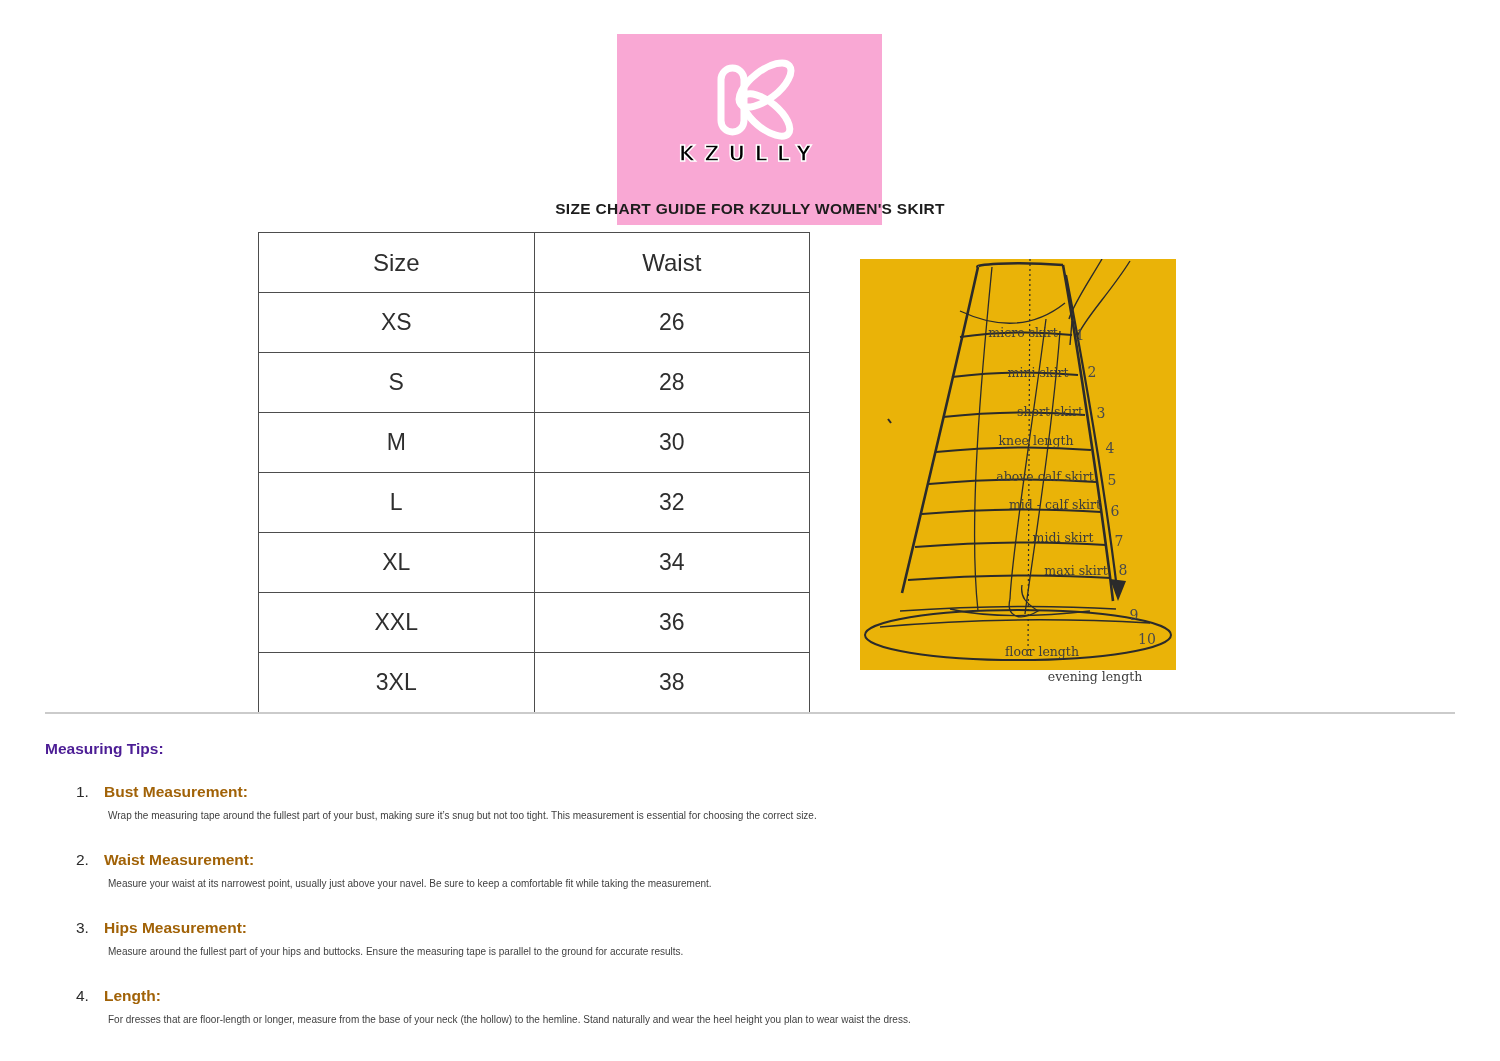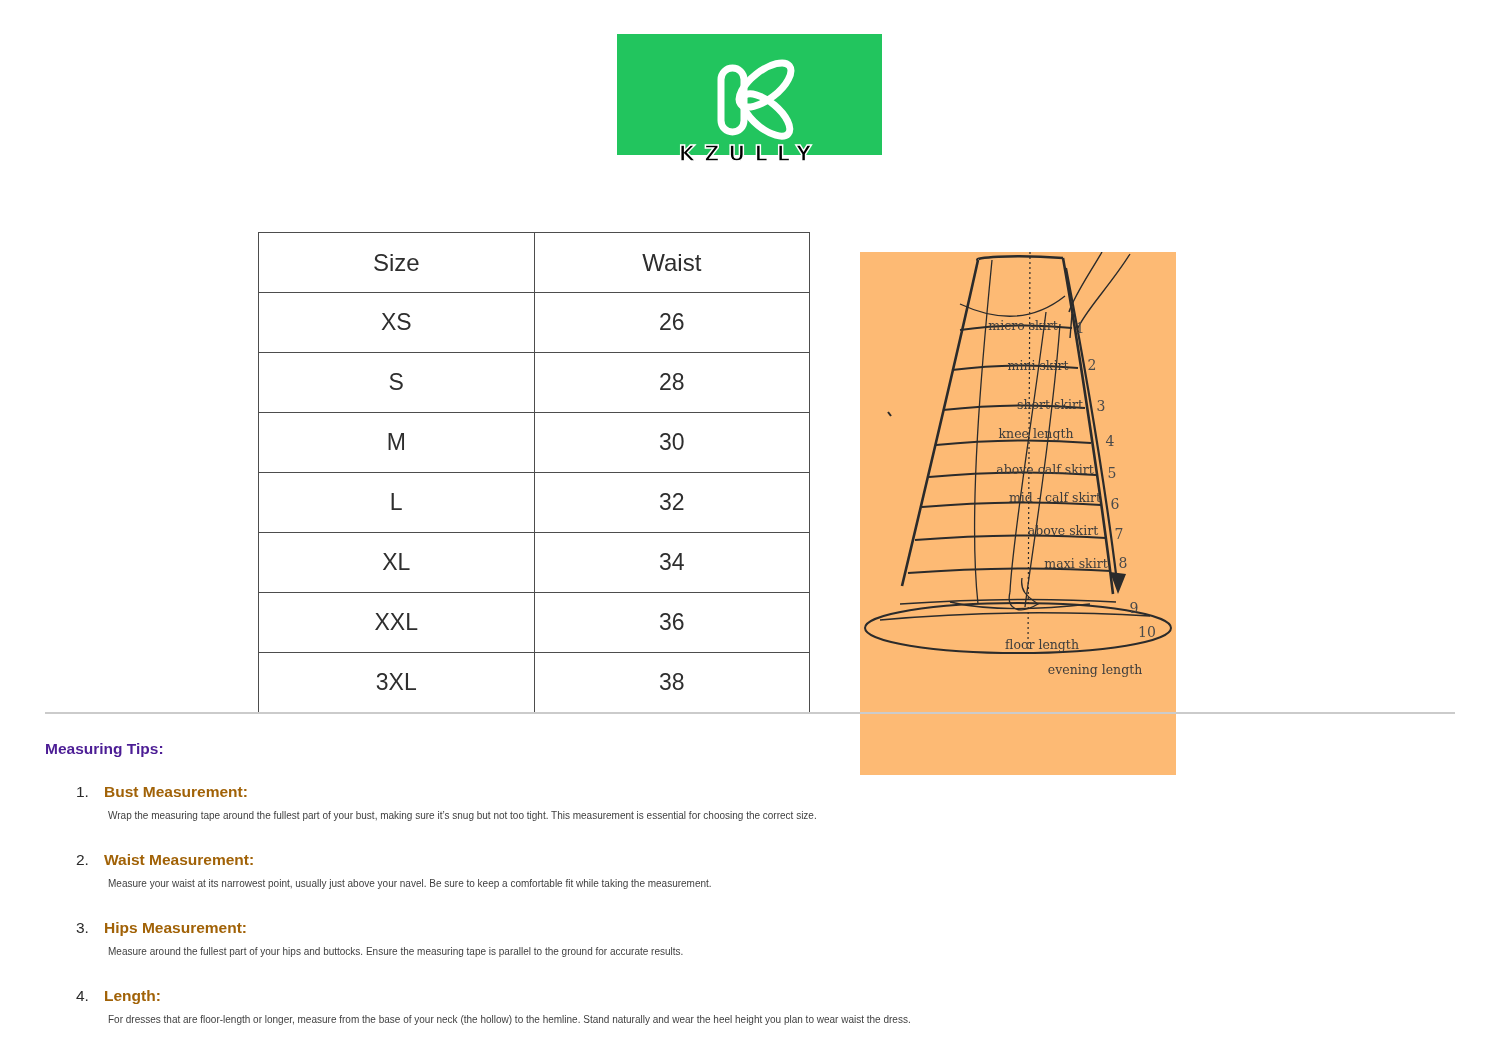--- a/index.html
+++ b/index.html
@@ -7,22 +7,22 @@
     width: 1500px; height: 1061px;
     background: #ffffff;
     font-family: "Liberation Sans", sans-serif;
     color: #333;
   }
   .page { position: relative; width: 1500px; height: 1061px; overflow: hidden; }
 
   
   .logo-box {
     position: absolute; left: 617px; top: 34px;
-    width: 265px; height: 121px;
-    background: #22c55e;
+    width: 265px; height: 191px;
+    background: #f9a8d4;
   }
   .logo-box svg { display: block; }
 
   
   .page-title {
     position: absolute; left: 0; top: 200px; width: 1500px;
     text-align: center;
     font-size: 15.5px; font-weight: bold; letter-spacing: 0.3px;
     color: #1c1c1c;
   }
@@ -37,23 +37,23 @@
     border: 1px solid #4d4d4d;
     text-align: center; vertical-align: middle;
     font-weight: 400; color: #2e2e2e;
     height: 57px;
   }
   .size-table th { font-size: 24px; }
   .size-table td { font-size: 23px; }
 
   
   .diagram {
-    position: absolute; left: 860px; top: 252px;
-    width: 316px; height: 523px;
-    background: #fdba74;
+    position: absolute; left: 860px; top: 259px;
+    width: 316px; height: 411px;
+    background: #eab308;
   }
   .diagram svg { position: absolute; left: 0; top: 0; }
   .d-label {
     position: absolute; transform: translate(-50%, -50%);
     font-family: "DejaVu Serif", serif;
     font-size: 12.5px; color: #3c3c3c; white-space: nowrap;
   }
   .d-num {
     position: absolute; transform: translate(-50%, -50%);
     font-family: "DejaVu Serif", serif;
@@ -92,20 +92,21 @@
     <svg width="265" height="151" viewBox="0 0 265 151">
       <g fill="none" stroke="#ffffff">
         <rect x="104" y="34" width="23" height="64" rx="11.5" stroke-width="7"></rect>
         <ellipse cx="148" cy="51" rx="31" ry="14" stroke-width="7" transform="rotate(-38 148 51)"></ellipse>
         <ellipse cx="149" cy="81" rx="29" ry="13" stroke-width="7" transform="rotate(40 149 81)"></ellipse>
         <text x="132.5" y="127" text-anchor="middle" font-family="DejaVu Sans, sans-serif" font-size="21" font-weight="bold" letter-spacing="9" stroke="#ffffff" stroke-width="1.4" fill="#000000">KZULLY</text>
       </g>
     </svg>
   </div>
 
+  <div class="page-title">SIZE CHART GUIDE FOR KZULLY WOMEN'S SKIRT</div>
 
   <table class="size-table">
     <thead>
       <tr>
         <th>Size</th>
         <th>Waist</th>
       </tr>
     </thead>
     <tbody>
         <tr>
@@ -185,21 +186,21 @@
     <div class="d-label" style="left:178px; top:113px;">mini skirt</div>
     <div class="d-num" style="left:232px; top:113px;">2</div>
     <div class="d-label" style="left:190px; top:152px;">short skirt</div>
     <div class="d-num" style="left:241px; top:154px;">3</div>
     <div class="d-label" style="left:176px; top:181px;">knee length</div>
     <div class="d-num" style="left:250px; top:189px;">4</div>
     <div class="d-label" style="left:185px; top:217px;">above calf skirt</div>
     <div class="d-num" style="left:252px; top:221px;">5</div>
     <div class="d-label" style="left:195px; top:245px;">mid - calf skirt</div>
     <div class="d-num" style="left:255px; top:252px;">6</div>
-    <div class="d-label" style="left:203px; top:278px;">above skirt</div>
+    <div class="d-label" style="left:203px; top:278px;">midi skirt</div>
     <div class="d-num" style="left:259px; top:282px;">7</div>
     <div class="d-label" style="left:216px; top:311px;">maxi skirt</div>
     <div class="d-num" style="left:263px; top:311px;">8</div>
     <div class="d-num" style="left:274px; top:356px;">9</div>
     <div class="d-label" style="left:235px; top:377px;margin-top:40px;">evening length</div>
     <div class="d-num" style="left:287px; top:380px;">10</div>
     <div class="d-label" style="left:182px; top:392px;">floor length</div>
   </div>
 
   <div class="divider"></div>

